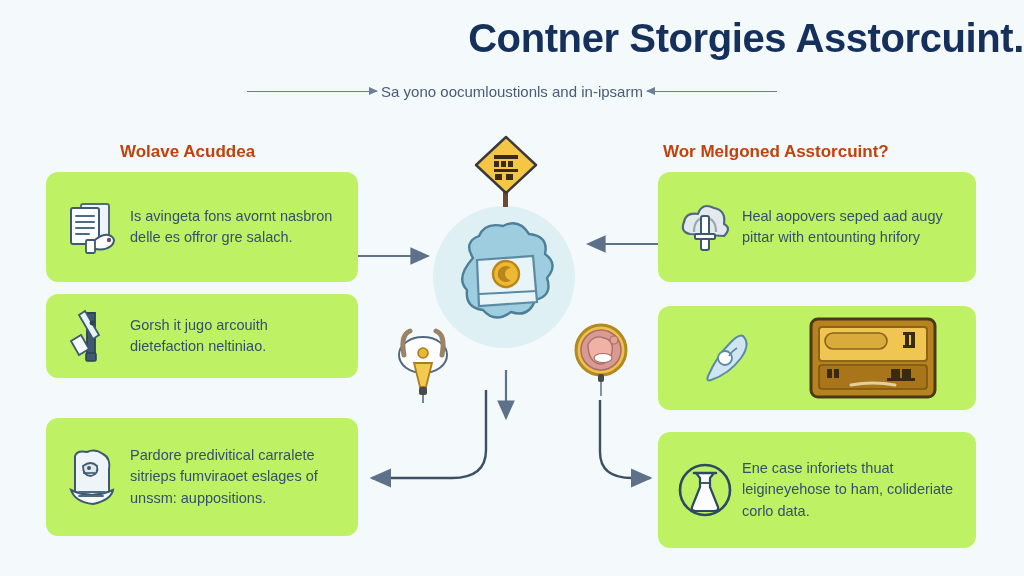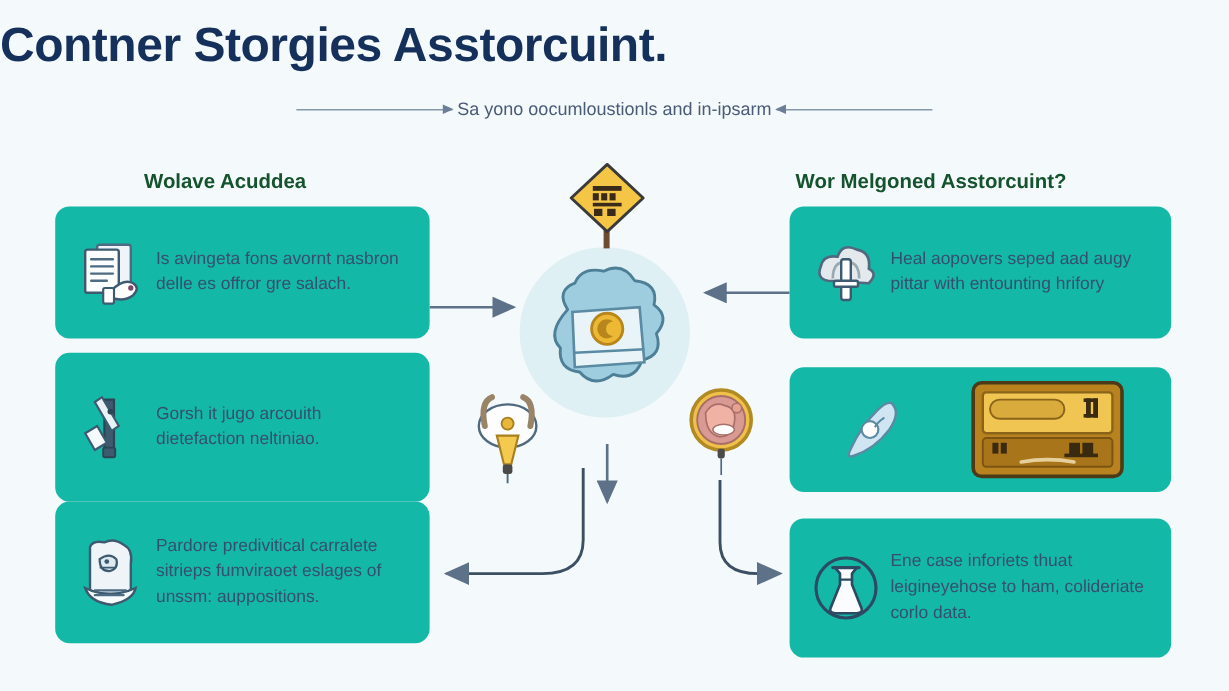--- a/index.html
+++ b/index.html
@@ -8,21 +8,21 @@
     background:#f4f9fb;
     font-family:"Liberation Sans", sans-serif;
     overflow:hidden;
     position:relative;
   }
   .stage{position:absolute;inset:0;}
 
   
   .title{
     position:absolute;left:0;right:0;top:16px;
-    text-align:left;
+    text-align:right;
     font-size:40px;font-weight:bold;letter-spacing:-0.4px;
     color:#16305c;
     font-family:"Liberation Sans", sans-serif;
   }
   .subrow{
     position:absolute;left:0;right:0;top:78px;height:26px;
     display:flex;align-items:center;justify-content:center;gap:4px;
   }
   .subtitle{
     font-size:15px;color:#4a5b78;white-space:nowrap;
@@ -36,43 +36,43 @@
     border-top:4.5px solid transparent;border-bottom:4.5px solid transparent;
   }
   .hline.right:after{
     content:"";position:absolute;left:-1px;top:-4px;
     border-right:9px solid #6b7f99;
     border-top:4.5px solid transparent;border-bottom:4.5px solid transparent;
   }
 
   
   .colhead{
-    position:absolute;font-size:17px;font-weight:bold;color:#14532d;
+    position:absolute;font-size:17px;font-weight:bold;color:#c2410c;
     white-space:nowrap;
   }
   .colhead.left{left:120px;top:142px;}
   .colhead.right{left:663px;top:142px;}
 
   
   .card{
     position:absolute;
-    background:#14b8a6;
+    background:#bef264;
     border-radius:12px;
     display:flex;align-items:center;
     box-sizing:border-box;
     padding:22px 14px;
   }
   .card .ico{flex:0 0 auto;width:66px;display:flex;align-items:center;justify-content:center;}
   .card .txt{
     color:#35506e;font-size:14.5px;line-height:1.45;
     padding-left:4px;
   }
 
   .c-l1{left:46px;top:172px;width:312px;height:110px;}
-  .c-l2{left:46px;top:294px;width:312px;height:124px;}
+  .c-l2{left:46px;top:294px;width:312px;height:84px;}
   .c-l3{left:46px;top:418px;width:312px;height:118px;}
   .c-r1{left:658px;top:172px;width:318px;height:110px;}
   .c-r2{left:658px;top:306px;width:318px;height:104px;justify-content:space-around;}
   .c-r3{left:658px;top:432px;width:318px;height:116px;}
 
   
   .hub{
     position:absolute;left:433px;top:206px;width:142px;height:142px;
     border-radius:50%;
     background:#dff0f5;

